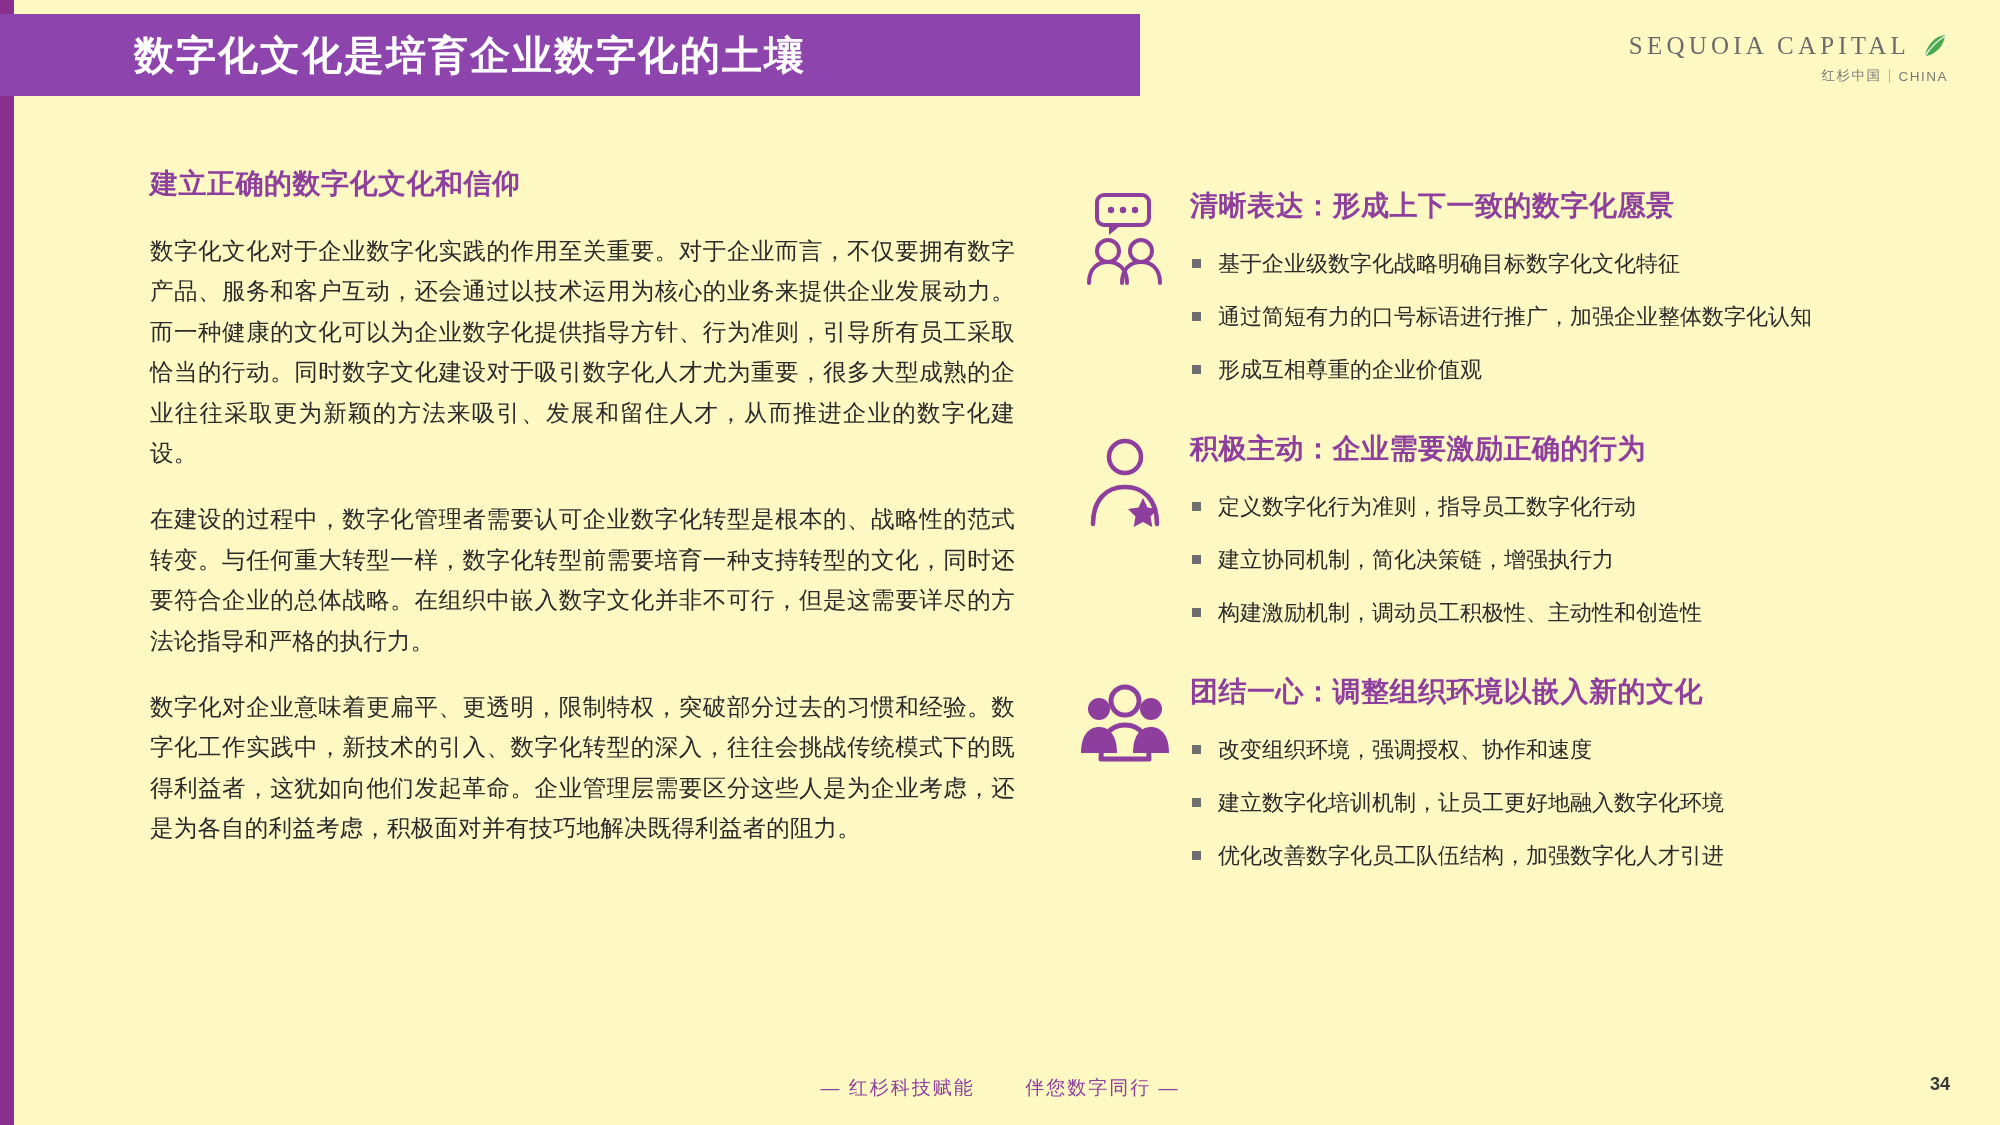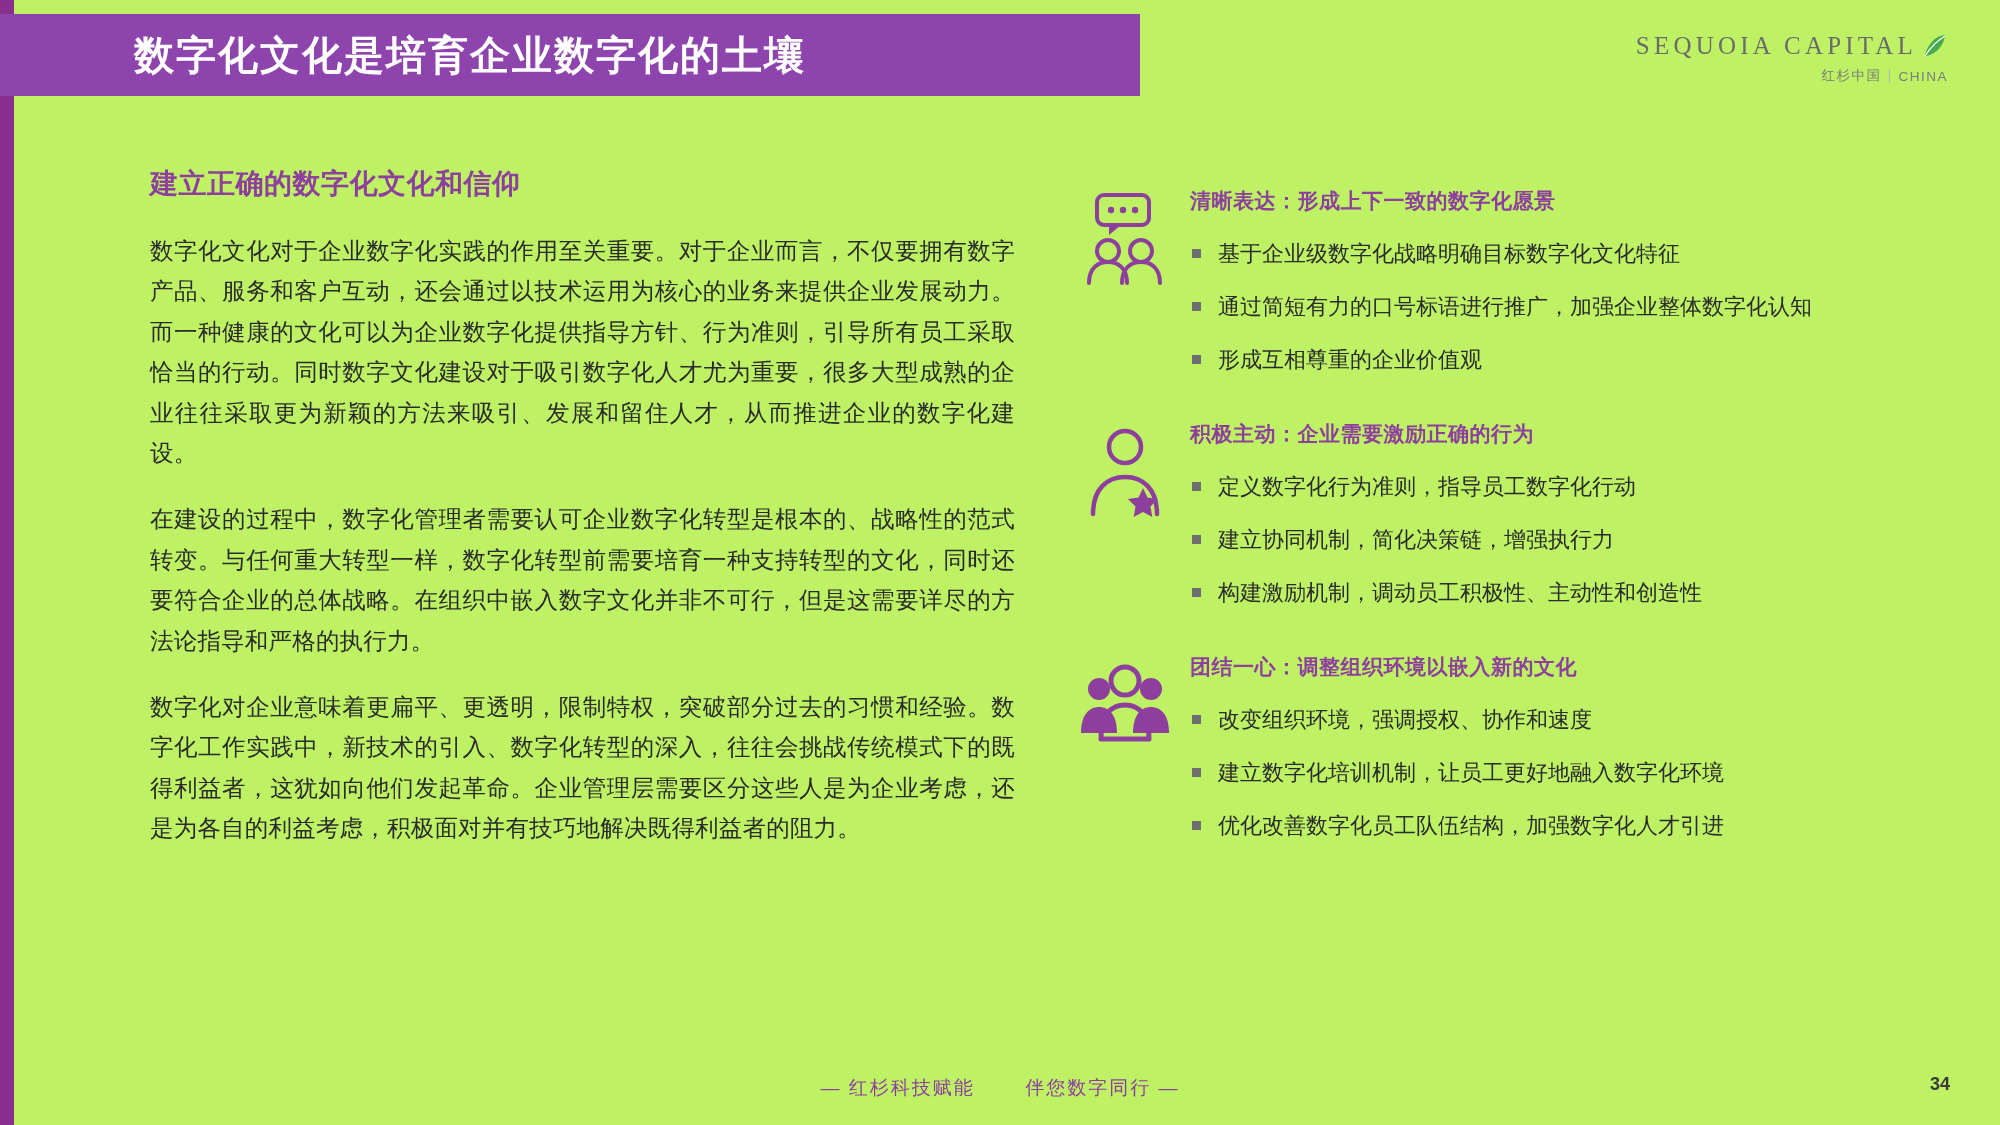--- a/index.html
+++ b/index.html
@@ -10,21 +10,21 @@
     width: 2000px;
     height: 1125px;
     background: #f2f2f2;
     font-family: "Liberation Sans", sans-serif;
     overflow: hidden;
     position: relative;
   }
   .slide {
     position: absolute;
     inset: 0;
-    background: #bef264;
+    background: #fef9c3;
   }
   
   .edge-strip {
     position: absolute;
     left: 0;
     top: 0;
     width: 14px;
     height: 1125px;
     background: #8b2f8f;
   }
@@ -51,21 +51,21 @@
   .logo-block {
     position: absolute;
     right: 52px;
     top: 32px;
     text-align: right;
   }
   .logo-main {
     display: flex;
     align-items: center;
     justify-content: flex-end;
-    gap: 5px;
+    gap: 12px;
   }
   .logo-word {
     font-size: 25px;
     letter-spacing: 4.2px;
     color: #6b6b6b;
     font-family: "Liberation Serif", serif;
   }
   .logo-mark {
     width: 26px;
     height: 26px;
@@ -128,21 +128,21 @@
     display: flex;
     justify-content: center;
     padding-top: 4px;
   }
   .block-body {
     flex: 1;
     padding-top: 2px;
   }
   .block-title {
     color: #8e3f9e;
-    font-size: 21px;
+    font-size: 28px;
     font-weight: bold;
     margin: 0 0 22px 0;
     letter-spacing: 0.5px;
   }
   .bullet {
     position: relative;
     color: #2b2b2b;
     font-size: 22px;
     line-height: 1.5;
     margin: 0 0 20px 0;

